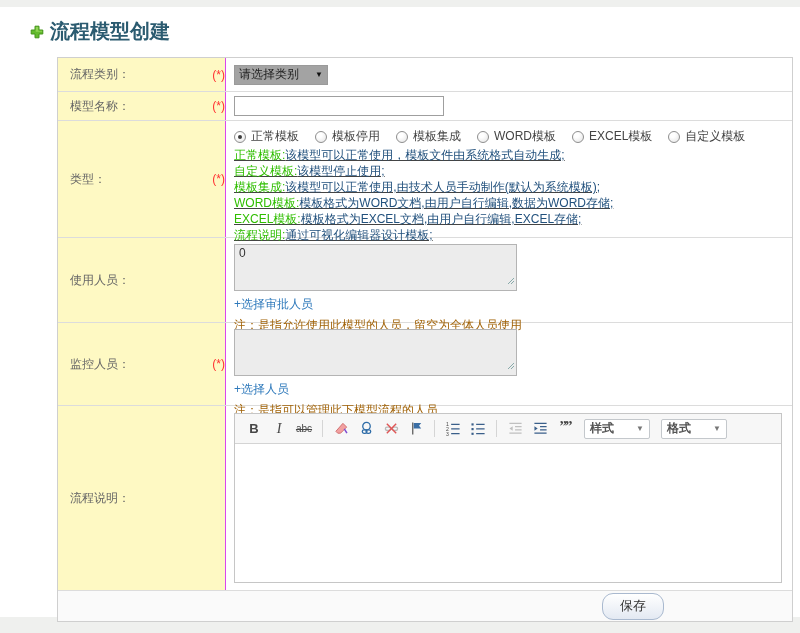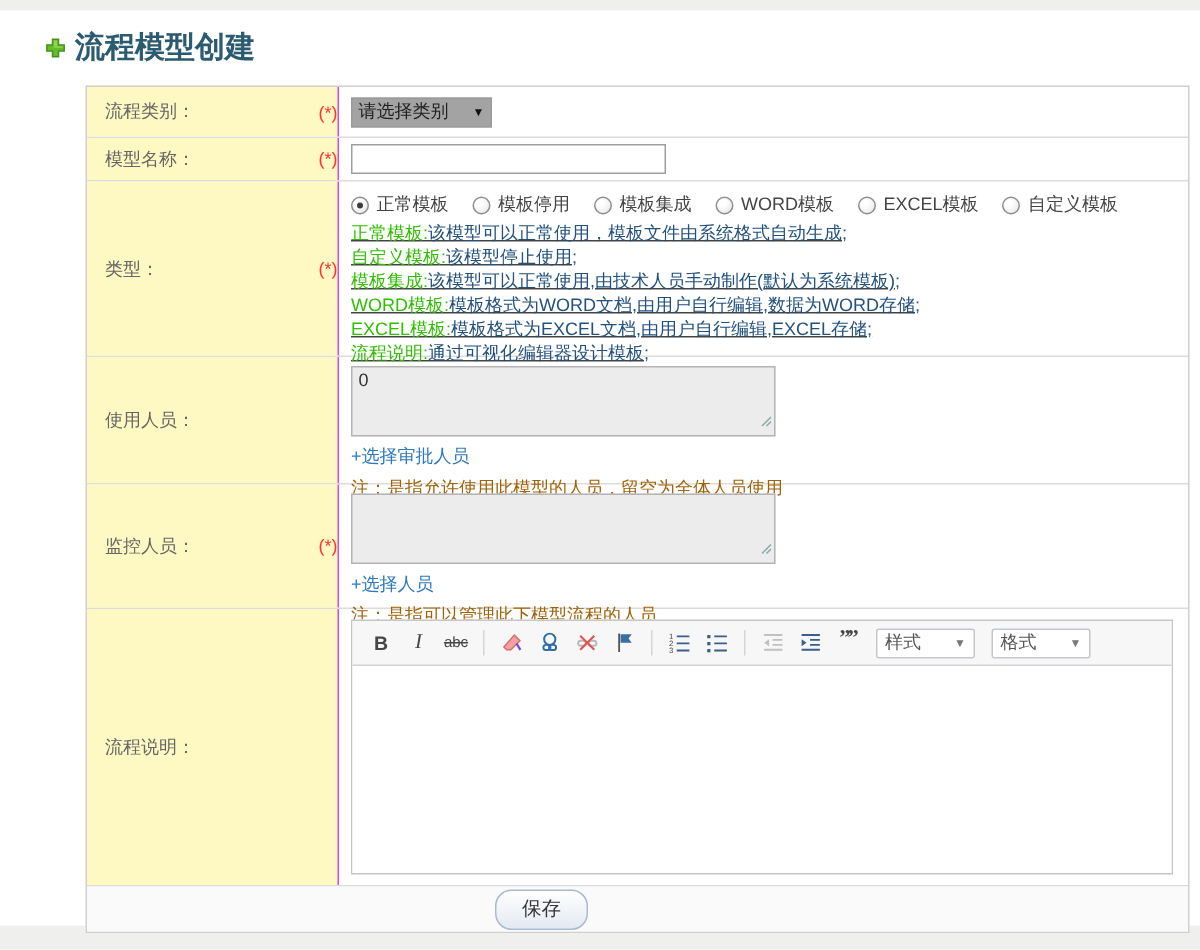--- a/index.html
+++ b/index.html
@@ -119,29 +119,29 @@
   }
   .tbtn.bold { font-weight:bold; font-size:13px; }
   .tbtn.italic { font-style:italic; font-family:"Liberation Serif","DejaVu Serif",serif; font-size:14px; }
   .tbtn.strike { font-size:10px; text-decoration:line-through; letter-spacing:0; }
   .tbtn.quote { font-family:"Liberation Serif","DejaVu Serif",serif; font-weight:bold; font-size:15px; letter-spacing:-2px; padding-bottom:4px; }
   .tsep { width:1px; height:17px; background:#d5d5d5; margin:0 4px; }
   .tdrop {
     height:20px; min-width:66px;
     background:#fff; border:1px solid #c4c8cc; border-radius:2px;
     display:inline-flex; align-items:center; justify-content:space-between;
-    padding:0 5px; color:#555; cursor:pointer; gap:8px;
+    padding:0 5px; color:#555; cursor:pointer; gap:8px;font-weight:bold;
   }
   .tdrop .caret { font-size:8px; color:#777; }
   .edit-area { flex:1; background:#fff; outline:none; padding:4px 6px; }
 
   .footer-row {
     height:30px;
     background:#fafafa;
-    display:flex; align-items:center; justify-content:center;
+    display:flex; align-items:center; justify-content:flex-end;
     padding-right:128px;
   }
   .save-btn {
     padding:3px 17px 4px 17px;
     font-size:13px; color:#333;
     font-family:inherit;
     background:linear-gradient(#ffffff,#e3e9f2);
     border:1px solid #a9b9cf;
     border-radius:11px;
     cursor:pointer;

